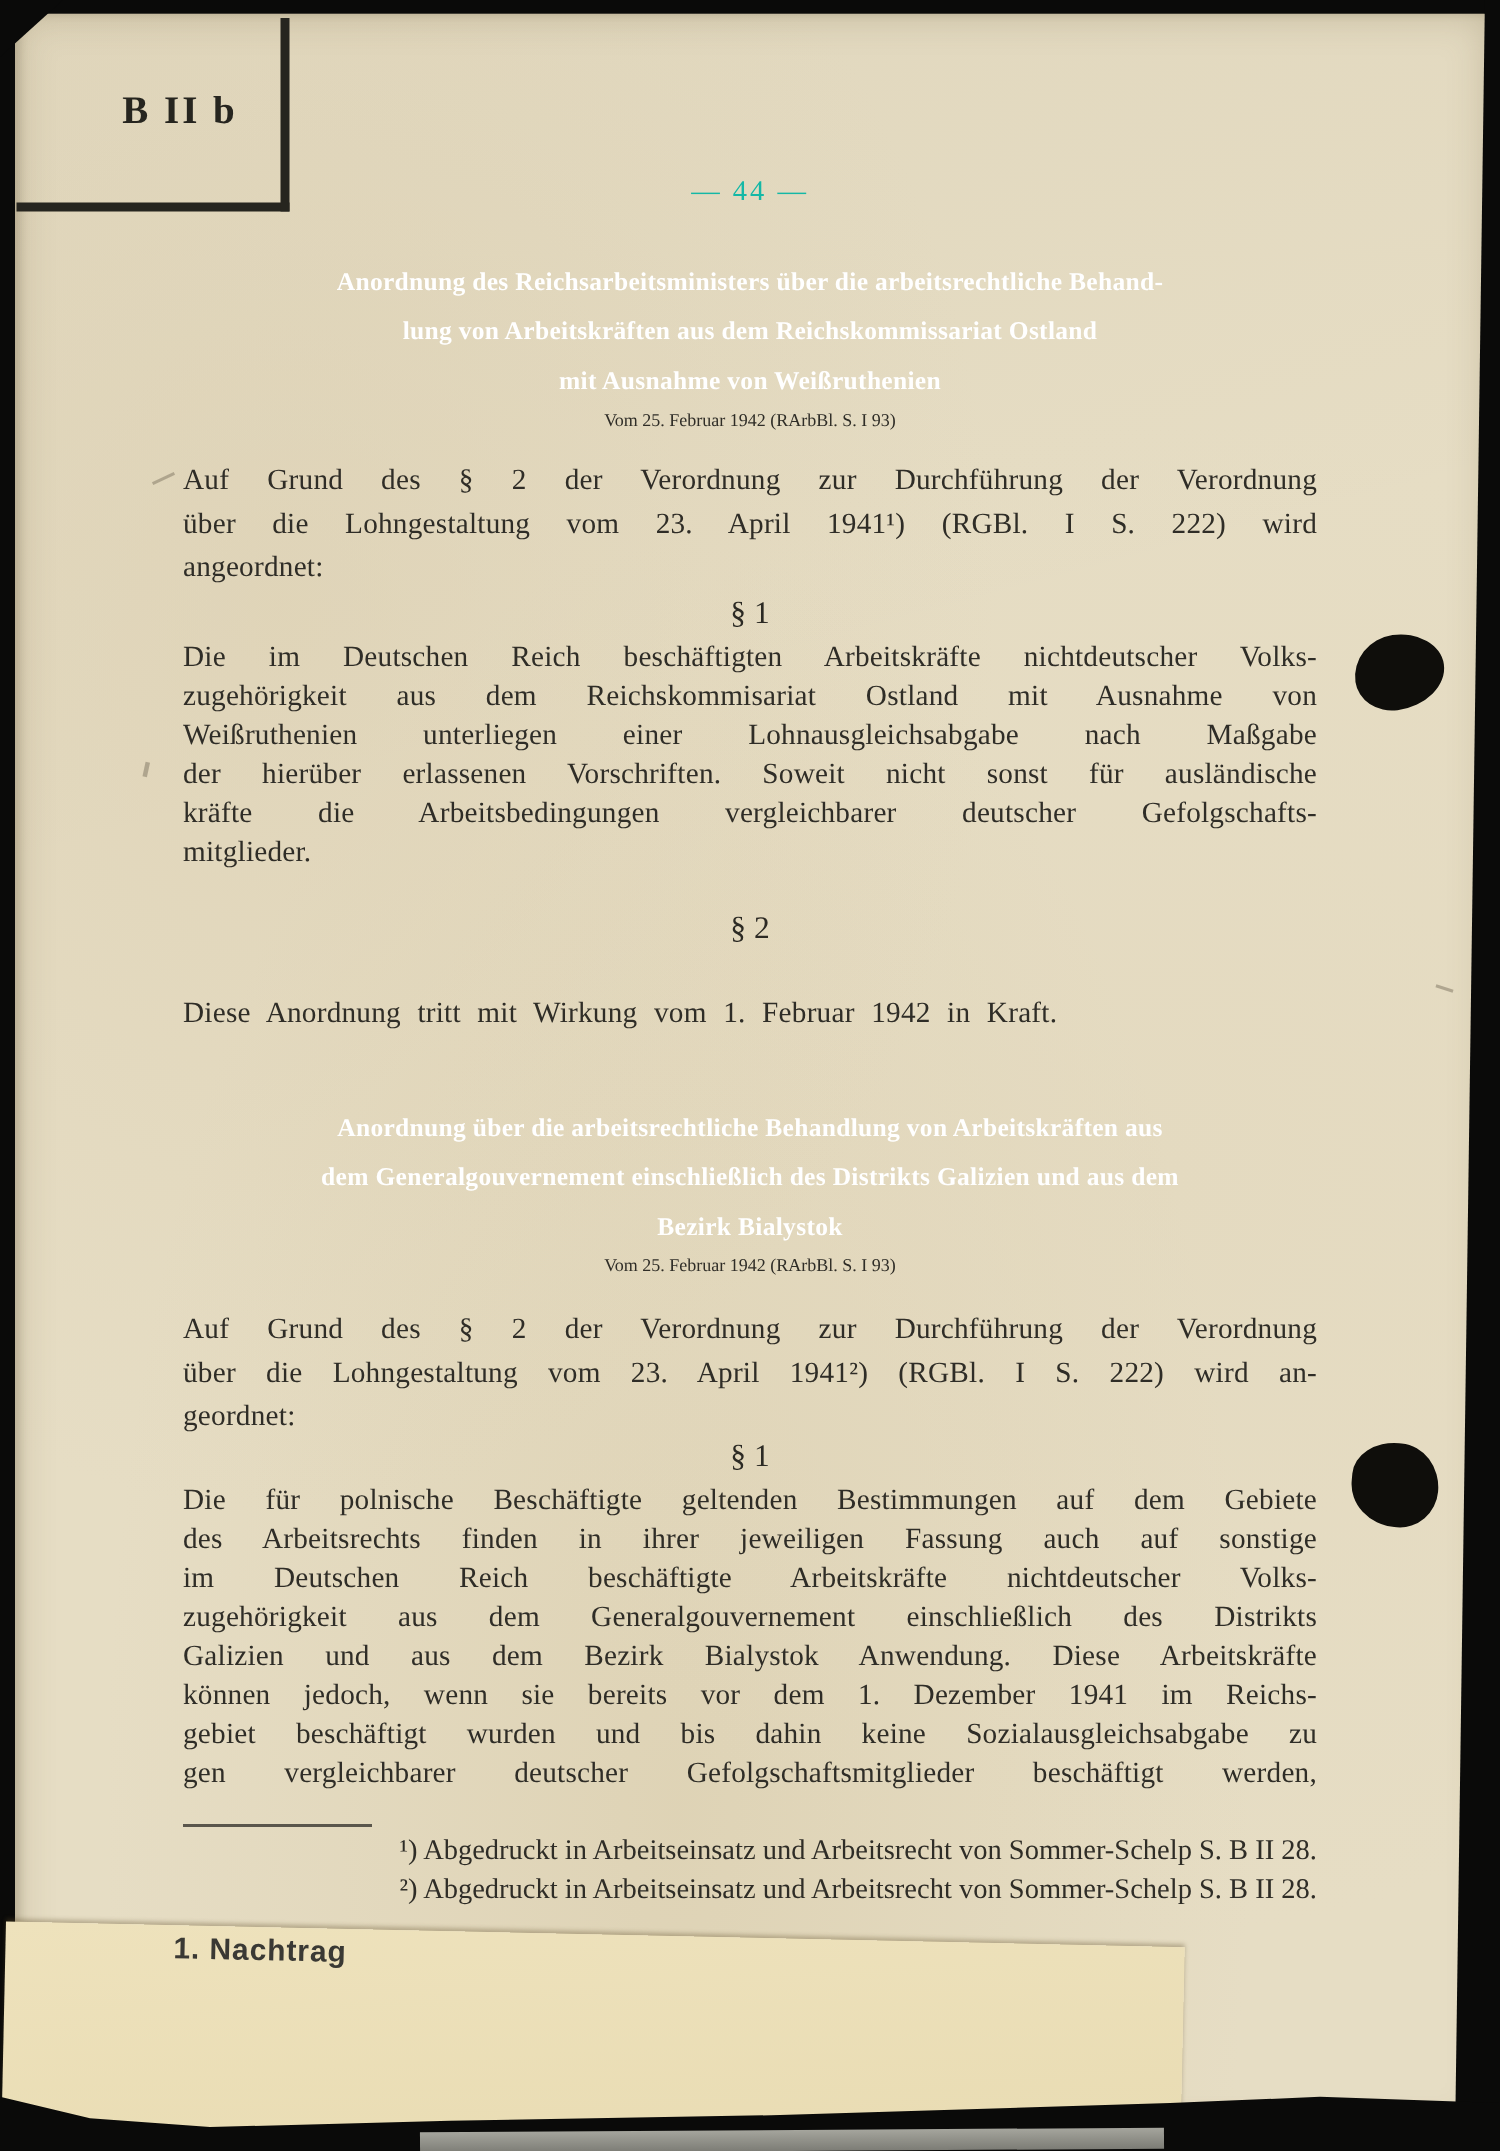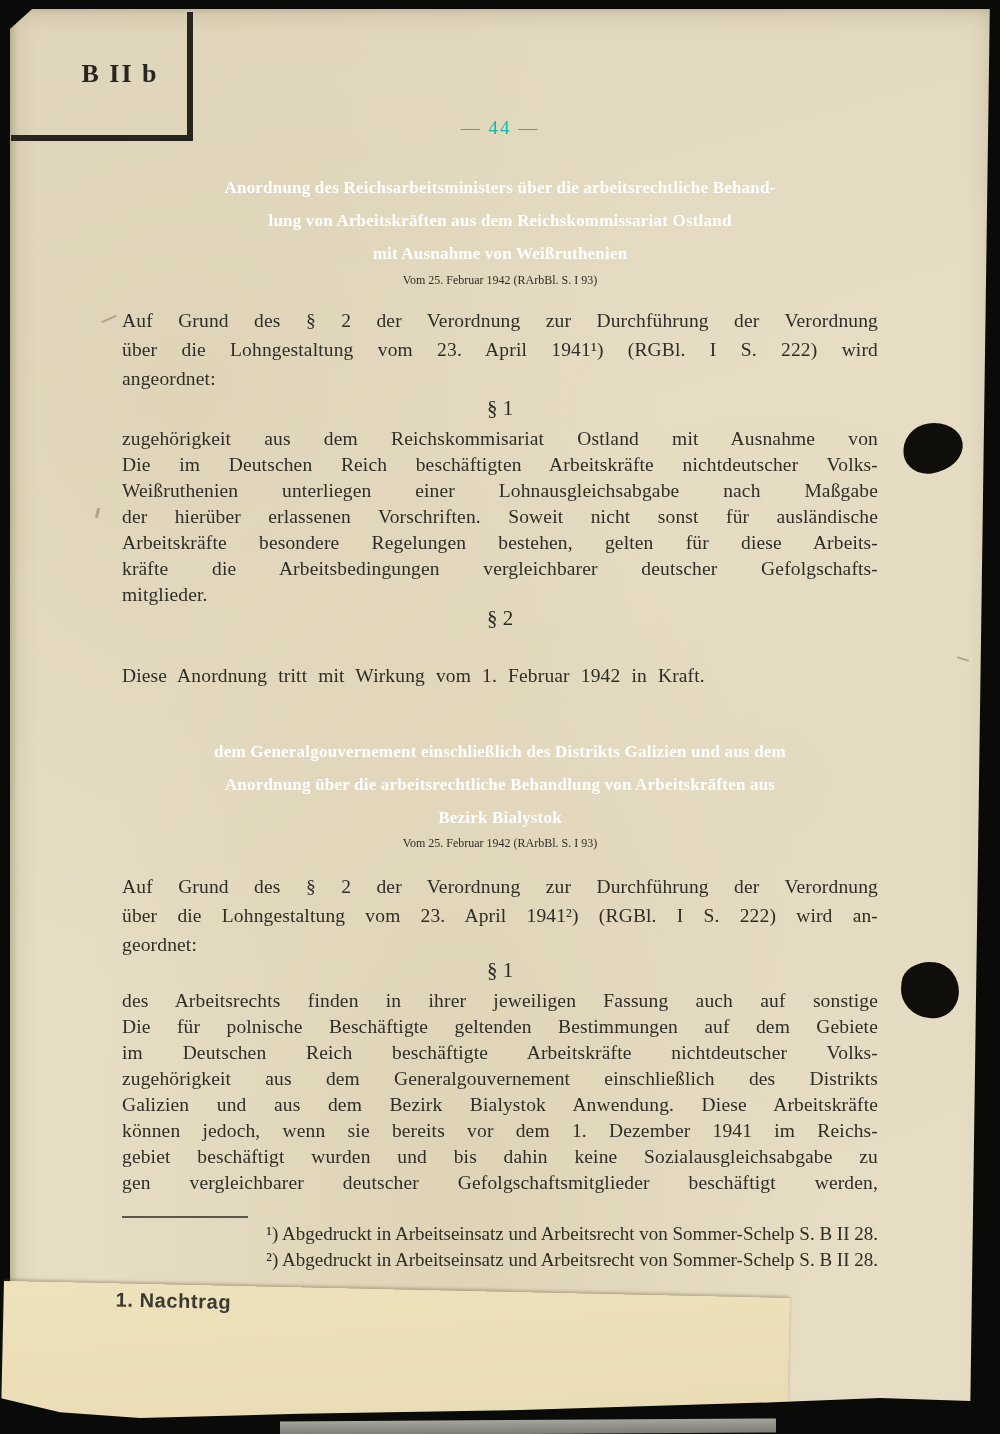--- a/index.html
+++ b/index.html
@@ -140,54 +140,53 @@
 
   <div class="block para lh29" style="top:306px">
     <div class="bl jline">Auf Grund des § 2 der Verordnung zur Durchführung der Verordnung</div>
     <div class="bl jline">über die Lohngestaltung vom 23. April 1941¹) (RGBl. I S. 222) wird</div>
     <div class="bl lline">angeordnet:</div>
   </div>
 
   <div class="block marker" style="top:396px">§ 1</div>
 
   <div class="block para lh26" style="top:426px">
+    <div class="bl jline">Die im Deutschen Reich beschäftigten Arbeitskräfte nichtdeutscher Volks-</div>
     <div class="bl jline">zugehörigkeit aus dem Reichskommisariat Ostland mit Ausnahme von</div>
-    <div class="bl jline">Die im Deutschen Reich beschäftigten Arbeitskräfte nichtdeutscher Volks-</div>
     <div class="bl jline">Weißruthenien unterliegen einer Lohnausgleichsabgabe nach Maßgabe</div>
     <div class="bl jline">der hierüber erlassenen Vorschriften. Soweit nicht sonst für ausländische</div>
-    <div class="bl jline">Arbeitskräfte besondere Regelungen bestehen, gelten für diese Arbeits-</div>
     <div class="bl jline">kräfte die Arbeitsbedingungen vergleichbarer deutscher Gefolgschafts-</div>
     <div class="bl lline">mitglieder.</div>
   </div>
 
   <div class="block marker" style="top:606px">§ 2</div>
 
   <div class="block para" style="top:635px">
     <div class="bl lline wsp">Diese Anordnung tritt mit Wirkung vom 1. Februar 1942 in Kraft.</div>
   </div>
 
   <div class="block title" style="top:735px">
+    <div class="title-line">Anordnung über die arbeitsrechtliche Behandlung von Arbeitskräften aus</div>
     <div class="title-line">dem Generalgouvernement einschließlich des Distrikts Galizien und aus dem</div>
-    <div class="title-line">Anordnung über die arbeitsrechtliche Behandlung von Arbeitskräften aus</div>
     <div class="title-line">Bezirk Bialystok</div>
   </div>
 
   <div class="block date" style="top:836px">Vom 25. Februar 1942 (RArbBl. S. I 93)</div>
 
   <div class="block para lh29" style="top:872px">
     <div class="bl jline">Auf Grund des § 2 der Verordnung zur Durchführung der Verordnung</div>
     <div class="bl jline">über die Lohngestaltung vom 23. April 1941²) (RGBl. I S. 222) wird an-</div>
     <div class="bl lline">geordnet:</div>
   </div>
 
   <div class="block marker" style="top:958px">§ 1</div>
 
   <div class="block para lh26" style="top:988px">
+    <div class="bl jline">Die für polnische Beschäftigte geltenden Bestimmungen auf dem Gebiete</div>
     <div class="bl jline">des Arbeitsrechts finden in ihrer jeweiligen Fassung auch auf sonstige</div>
-    <div class="bl jline">Die für polnische Beschäftigte geltenden Bestimmungen auf dem Gebiete</div>
     <div class="bl jline">im Deutschen Reich beschäftigte Arbeitskräfte nichtdeutscher Volks-</div>
     <div class="bl jline">zugehörigkeit aus dem Generalgouvernement einschließlich des Distrikts</div>
     <div class="bl jline">Galizien und aus dem Bezirk Bialystok Anwendung. Diese Arbeitskräfte</div>
     <div class="bl jline">können jedoch, wenn sie bereits vor dem 1. Dezember 1941 im Reichs-</div>
     <div class="bl jline">gebiet beschäftigt wurden und bis dahin keine Sozialausgleichsabgabe zu</div>
     <div class="bl jline">gen vergleichbarer deutscher Gefolgschaftsmitglieder beschäftigt werden,</div>
   </div>
 
   <div class="fsep"></div>
   <div class="block fnotes" style="top:1221px">

